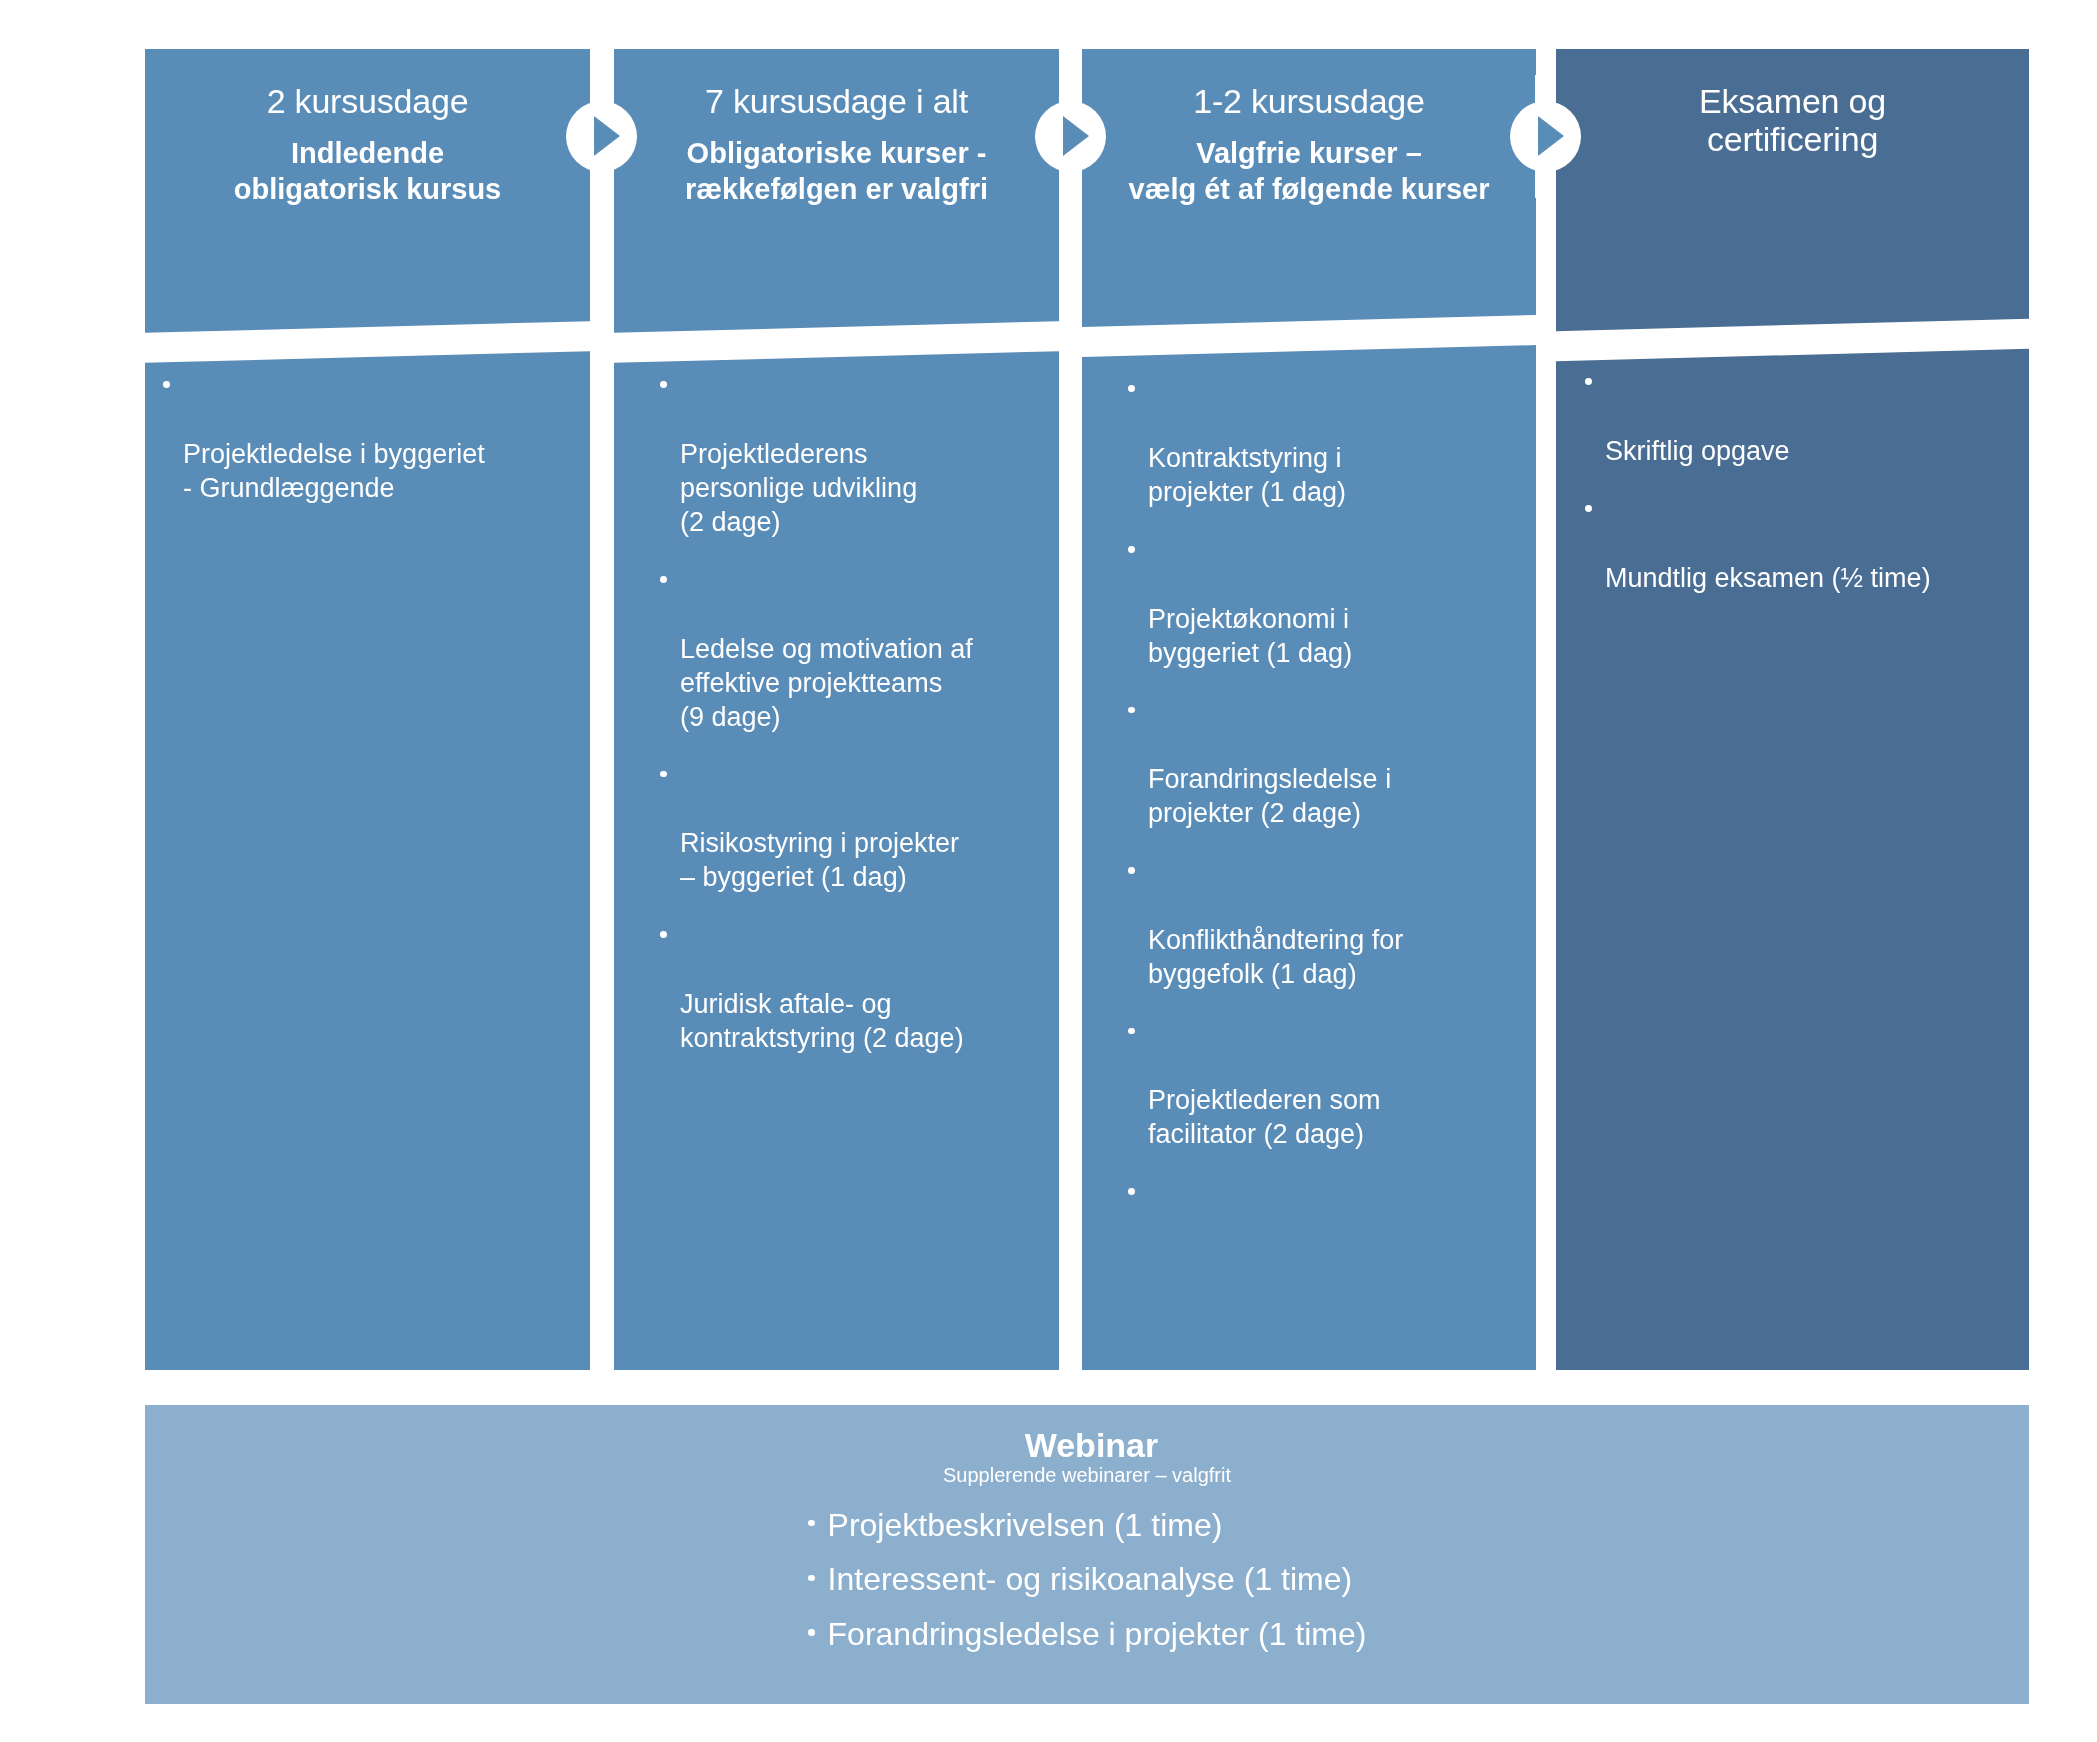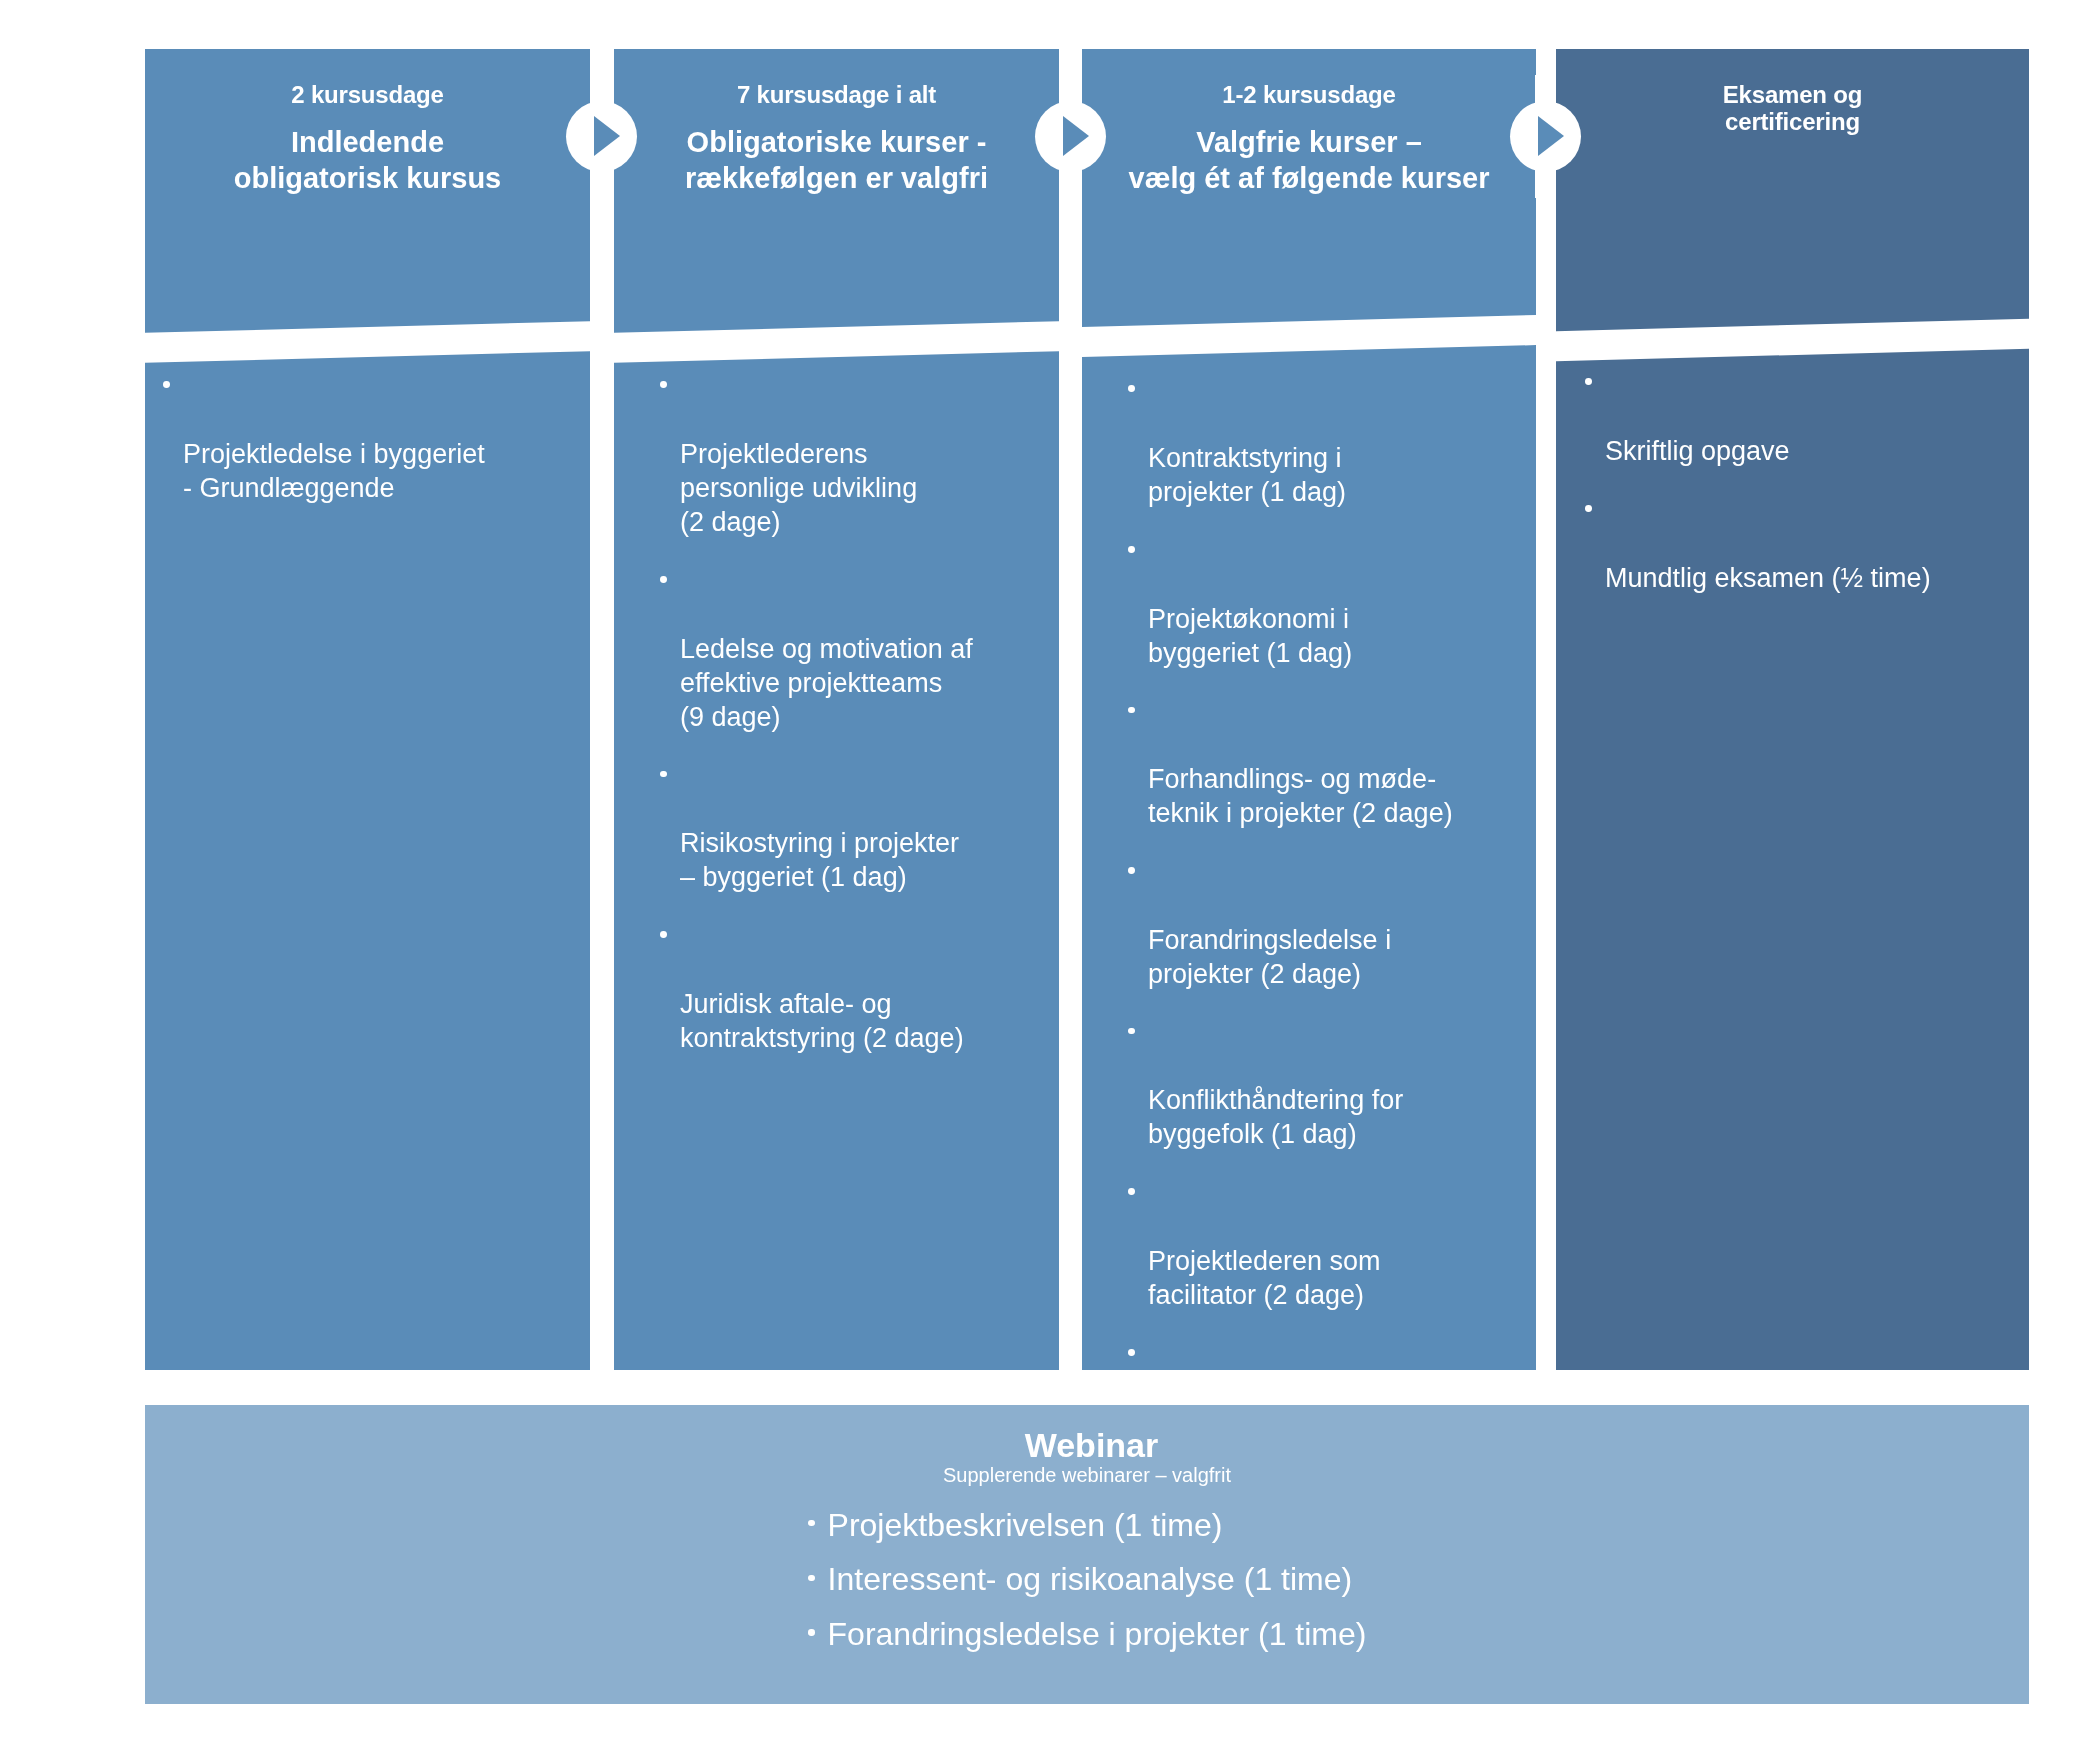--- a/index.html
+++ b/index.html
@@ -51,22 +51,22 @@
     position: absolute;
     left: 0;
     top: 0;
     width: 100%;
     padding: 0 16.3px;
     box-sizing: border-box;
     text-align: center;
     color: #ffffff;
   }
   .col-title {
-    font-size: 24px;
-    font-weight: bold;
+    font-size: 34px;
+    font-weight: normal;
     line-height: 1.12;
     letter-spacing: -0.2px;
     white-space: pre-line;
   }
   .col-sub {
     margin-top: 16.3px;
     font-size: 29px;
     font-weight: bold;
     line-height: 1.23;
     white-space: pre-line;
@@ -253,25 +253,20 @@
       <ul class="bullet-list">
         <li class="bullet-item">
           <span class="bullet-dot"></span>
           <span>Kontraktstyring i
 projekter (1 dag)</span>
         </li>
         <li class="bullet-item">
           <span class="bullet-dot"></span>
           <span>Projektøkonomi i
 byggeriet (1 dag)</span>
-        </li>
-        <li class="bullet-item">
-          <span class="bullet-dot"></span>
-          <span>Forhandlings- og møde-
-teknik i projekter (2 dage)</span>
         </li>
         <li class="bullet-item">
           <span class="bullet-dot"></span>
           <span>Forandringsledelse i
 projekter (2 dage)</span>
         </li>
         <li class="bullet-item">
           <span class="bullet-dot"></span>
           <span>Konflikthåndtering for
 byggefolk (1 dag)</span>

